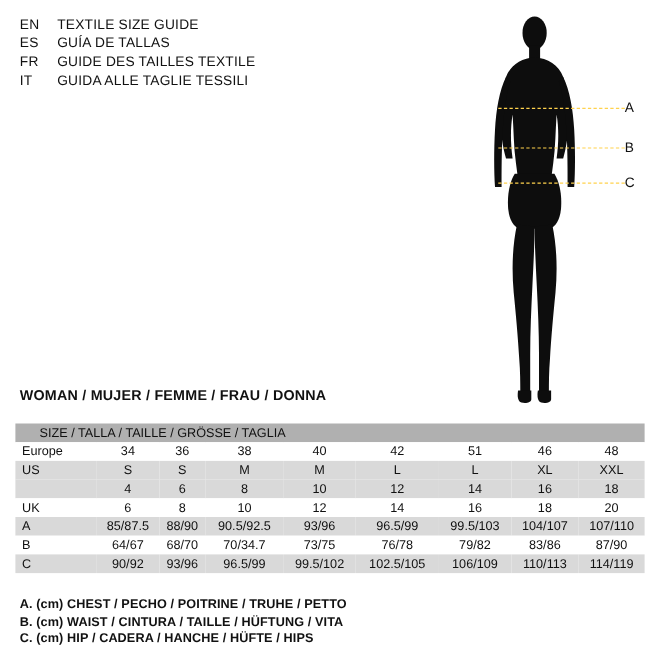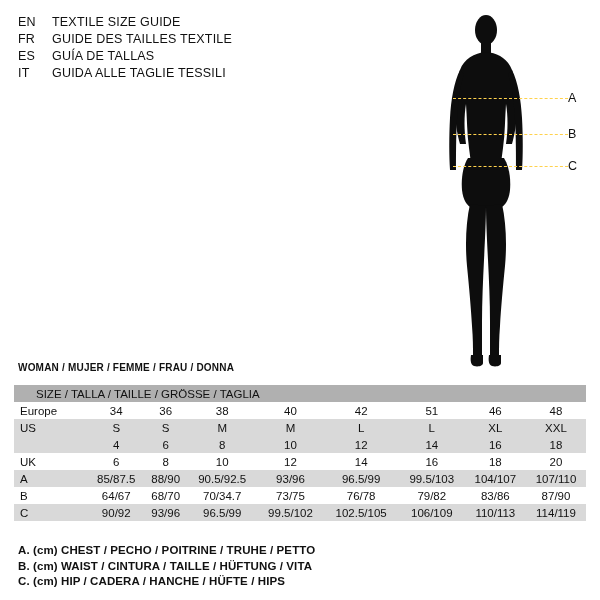--- a/index.html
+++ b/index.html
@@ -24,22 +24,22 @@
   .figure svg { display:block; }
   .measure-label {
     position:absolute; font-size:12.5px; color:#111; font-family:"Liberation Sans", sans-serif;
   }
   .lbl-a { left:568px; top:91px; }
   .lbl-b { left:568px; top:127px; }
   .lbl-c { left:568px; top:159px; }
 
   
   .woman-title {
-    position:absolute; left:18px; top:362px;
-    font-size:10px; font-weight:bold; letter-spacing:0.2px;
+    position:absolute; left:18px; top:352px;
+    font-size:13px; font-weight:bold; letter-spacing:0.2px;
   }
 
   
   .tablewrap { position:absolute; left:14px; top:385px; width:572px; }
   table.sizes { border-collapse:collapse; width:572px; }
   table.sizes td, table.sizes th {
     font-size:11.5px; font-weight:normal; text-align:center;
     padding:2px 0 2px 0; height:17px; color:#111;
   }
   table.sizes tr.head td {
@@ -59,26 +59,26 @@
 <body>
 
 <div class="page">
 
   <div class="langs">
     <div class="lang-row">
       <span class="lang-code">EN</span>
       <span class="lang-text">TEXTILE SIZE GUIDE</span>
     </div>
     <div class="lang-row">
+      <span class="lang-code">ES</span>
+      <span class="lang-text">GUÍA DE TALLAS</span>
+    </div>
+    <div class="lang-row">
       <span class="lang-code">FR</span>
       <span class="lang-text">GUIDE DES TAILLES TEXTILE</span>
-    </div>
-    <div class="lang-row">
-      <span class="lang-code">ES</span>
-      <span class="lang-text">GUÍA DE TALLAS</span>
     </div>
     <div class="lang-row">
       <span class="lang-code">IT</span>
       <span class="lang-text">GUIDA ALLE TAGLIE TESSILI</span>
     </div>
   </div>
 
   <div class="figure">
     <svg width="160" height="365" viewBox="0 0 160 365">
       <g fill="#0d0d0d">

